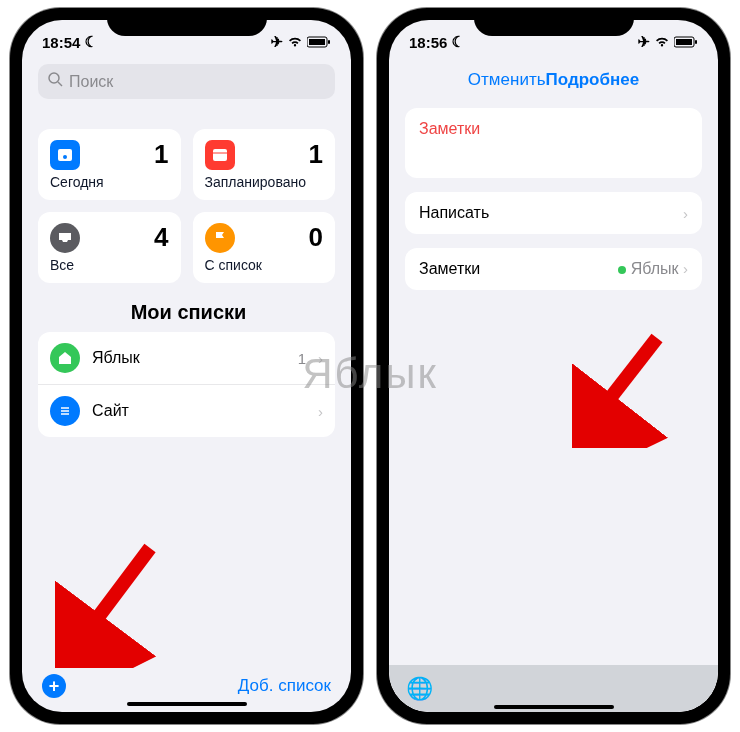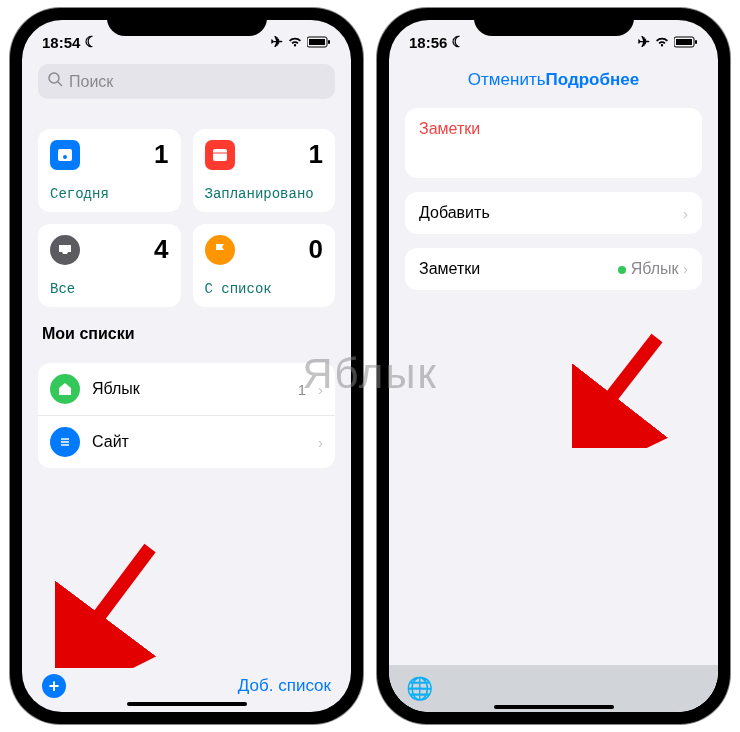--- a/index.html
+++ b/index.html
@@ -20,22 +20,22 @@
   .search { background: #e4e4ea; border-radius: 10px; padding: 8px 10px; display: flex; align-items: center; gap: 6px; color: #8a8a8e; font-size: 16px; margin-bottom: 30px; }
   .cards { display: grid; grid-template-columns: 1fr 1fr; gap: 12px; margin-bottom: 18px; }
   .card { background: #fff; border-radius: 12px; padding: 10px 12px; }
   .card-top { display: flex; justify-content: space-between; align-items: center; }
   .card-icon { width: 30px; height: 30px; border-radius: 50%; display: flex; align-items: center; justify-content: center; color: #fff; }
   .card-icon.blue { background: #007aff; border-radius: 7px; }
   .card-icon.red { background: #ff3b30; border-radius: 7px; }
   .card-icon.gray { background: #5b5b60; }
   .card-icon.orange { background: #ff9500; }
   .card-count { font-size: 26px; font-weight: 700; }
-  .card-label { font-size: 14px; color: #0f766e; margin-top: 16px; font-family: Liberation Mono, monospace; }
-  .section-title { font-size: 16px; font-weight: 700; margin-bottom: 20px; padding-left: 4px; }
+  .card-label { font-size: 14px; color: #0f172a; margin-top: 4px; }
+  .section-title { font-size: 20px; font-weight: 700; margin-bottom: 8px; padding-left: 4px; text-align: center; }
   .list { background: #fff; border-radius: 12px; overflow: hidden; }
   .list-row { display: flex; align-items: center; padding: 11px 12px; gap: 12px; border-bottom: 1px solid #e8e8ea; }
   .list-row:last-child { border-bottom: none; }
   .list-icon { width: 30px; height: 30px; border-radius: 50%; display: flex; align-items: center; justify-content: center; color: #fff; flex-shrink: 0; }
   .list-icon.green { background: #34c759; }
   .list-icon.blue { background: #007aff; }
   .list-label { flex: 1; font-size: 16px; }
   .list-count { color: #8a8a8e; font-size: 15px; }
   .list-chevron { color: #c5c5c7; font-size: 15px; }
   .bottom-bar { position: absolute; bottom: 14px; left: 0; right: 0; display: flex; justify-content: space-between; align-items: center; padding: 0 20px; }
@@ -216,21 +216,21 @@
     </div>
     <div class="nav-bar three" style="padding:6px 14px 10px;">
       <span class="nav-link">Отменить</span>
       <span class="nav-link bold">Подробнее</span>
     </div>
     <div class="form-card">
       <div class="form-row placeholder" style="padding-bottom:40px;">Заметки</div>
     </div>
     <div class="form-card">
       <div class="form-row">
-        <span>Добавить</span>
+        <span>Написать</span>
         <span class="list-chevron">›</span>
       </div>
     </div>
     <div class="form-card">
       <div class="form-row">
         <span>Заметки</span>
         <span class="value"><span class="dot-green"></span><span>Яблык</span> <span class="list-chevron">›</span></span>
       </div>
     </div>
 

